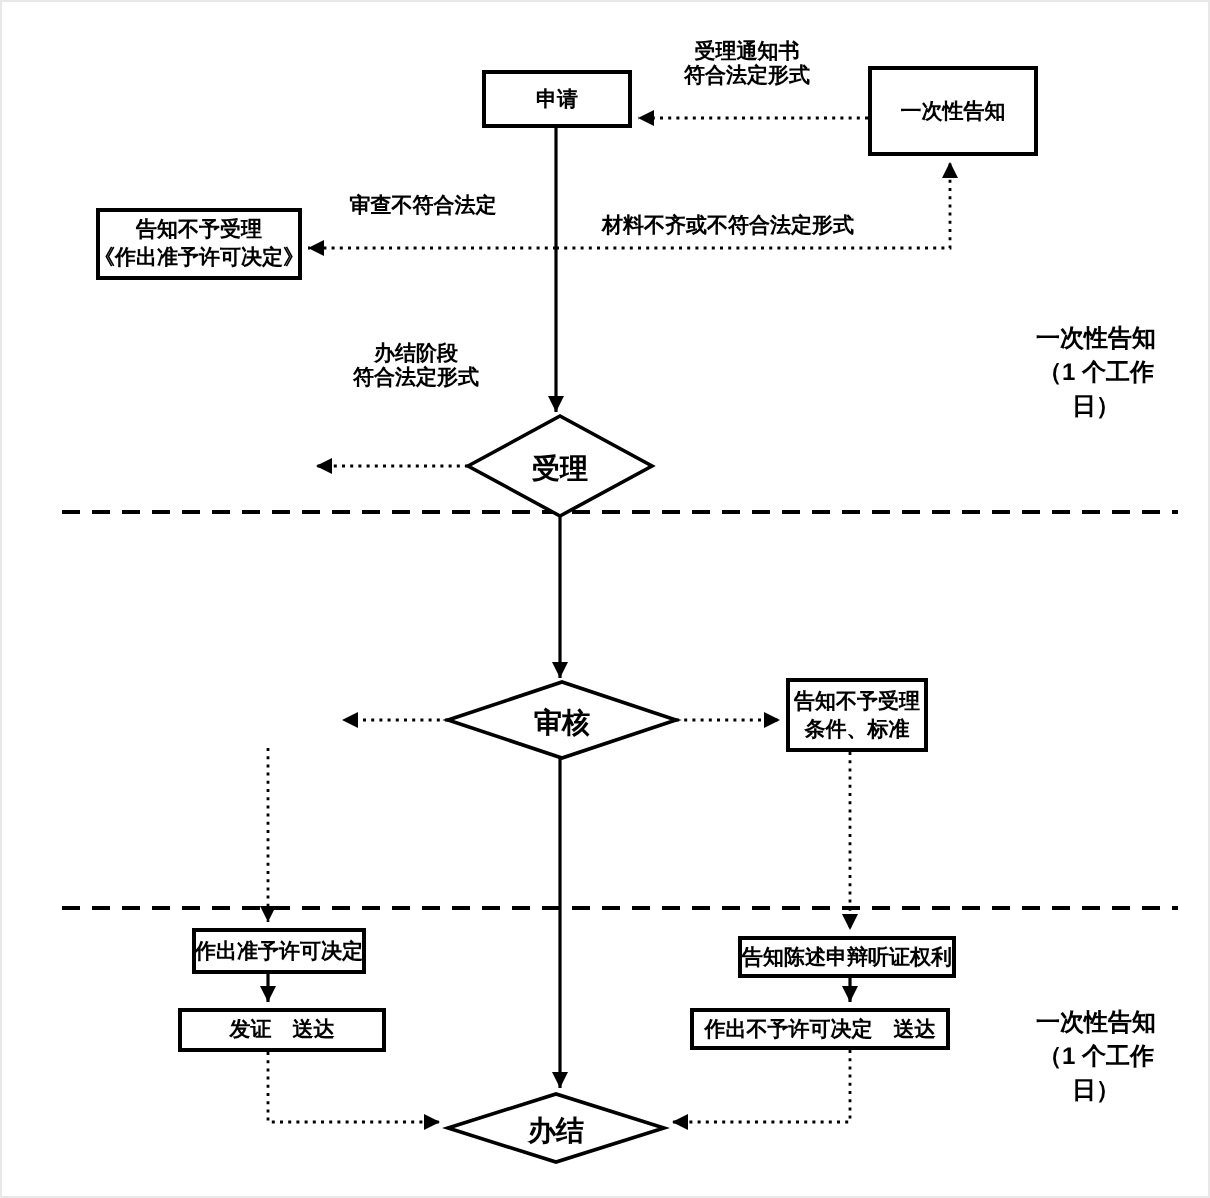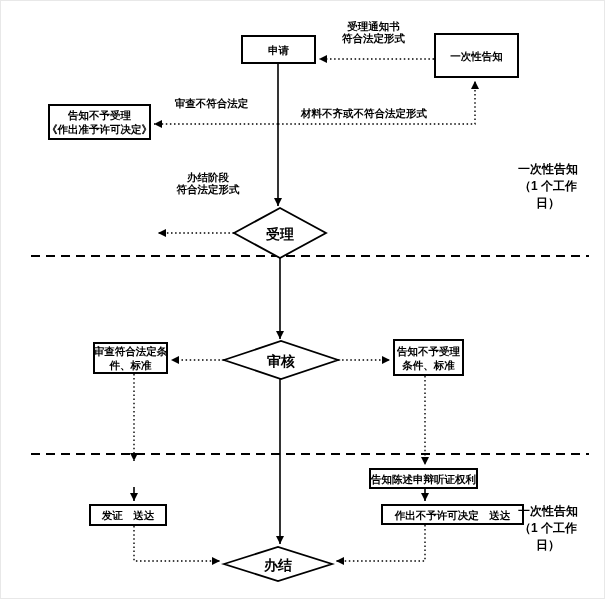--- a/index.html
+++ b/index.html
@@ -60,40 +60,39 @@
   <div class="box" style="left:433px;top:32px;width:85px;height:45px">
     <div>一次性告知</div>
   </div>
 
   <div class="box" style="left:47px;top:103px;width:103px;height:36px">
     <div>告知不予受理</div>
     <div>《作出准予许可决定》</div>
   </div>
 
 
-  <div class="box" style="left:92px;top:341px;width:75px;height:32px">
-    <div>审查符合法定条</div>
-    <div>件、标准</div>
-  </div>
 
   <div class="box" style="left:392px;top:338px;width:71px;height:37px">
     <div>告知不予受理</div>
     <div>条件、标准</div>
   </div>
 
+  <div class="box" style="left:95px;top:463px;width:87px;height:23px">
+    <div>作出准予许可决定</div>
+  </div>
 
-  <div class="box" style="left:88px;top:503px;width:78px;height:22px">
+  <div class="box" style="left:88px;top:503px;width:104px;height:22px">
     <div>发证　送达</div>
   </div>
 
   <div class="box" style="left:368px;top:467px;width:109px;height:21px">
     <div>告知陈述申辩听证权利</div>
   </div>
 
-  <div class="box" style="left:380px;top:503px;width:143px;height:21px">
+  <div class="box" style="left:344px;top:503px;width:130px;height:21px">
     <div>作出不予许可决定　送达</div>
   </div>
 
   <div class="dlabel" style="left:254px;top:225px;width:50px">受理</div>
   <div class="dlabel" style="left:255px;top:352px;width:50px">审核</div>
   <div class="dlabel" style="left:252px;top:556px;width:50px">办结</div>
 
   <div class="elabel" style="left:330px;top:19px;width:85px">
     <div>受理通知书</div>
     <div>符合法定形式</div>

